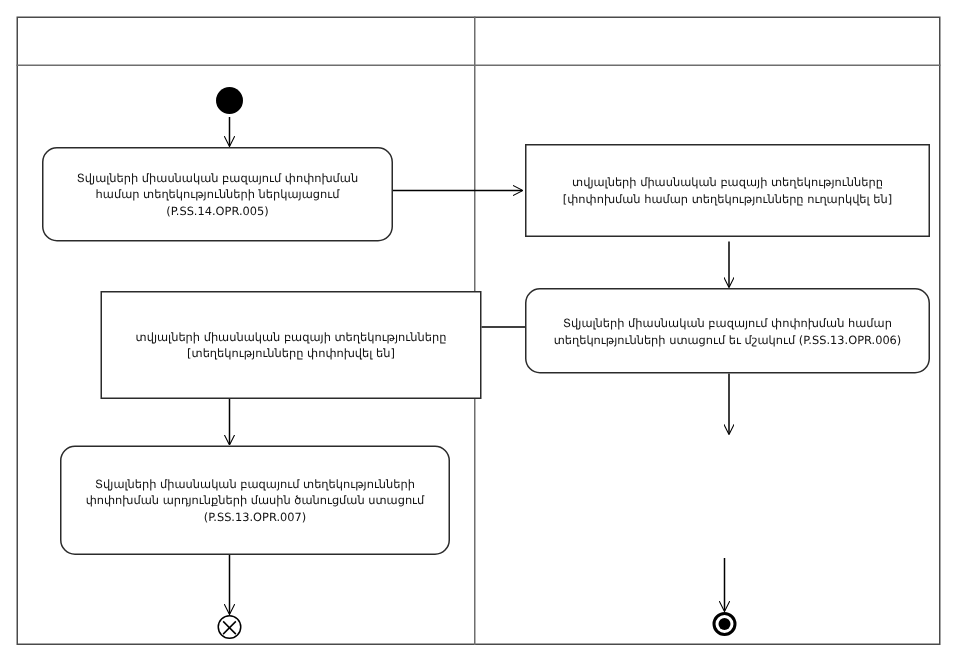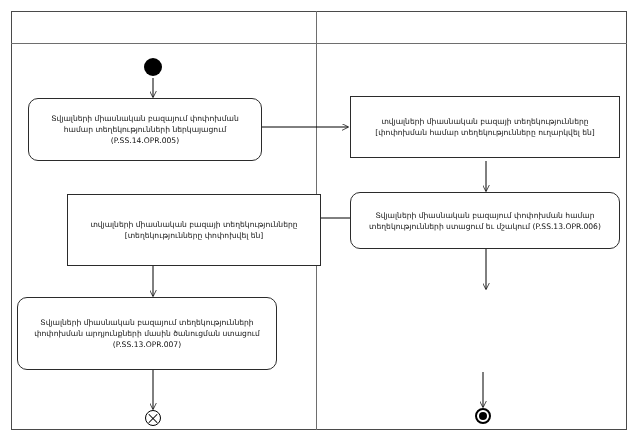--- a/index.html
+++ b/index.html
@@ -184,21 +184,21 @@
   </div>
 
   <div class="node action" style="left:350px; top:192px; width:270px; height:57px;">
     <span class="txt">Տվյալների միասնական բազայում փոփոխման համար տեղեկությունների ստացում եւ մշակում (P.SS.13.OPR.006)</span>
   </div>
 
   <div class="node object" style="left:30px; top:194px; width:254px; height:72px;margin-left:37px;">
     <span class="txt">տվյալների միասնական բազայի տեղեկությունները [տեղեկությունները փոփոխվել են]</span>
   </div>
 
-  <div class="node action" style="left:17px; top:297px; width:260px; height:73px;">
+  <div class="node action" style="left:40px; top:297px; width:260px; height:73px;">
     <span class="txt">Տվյալների միասնական բազայում տեղեկությունների փոփոխման արդյունքների մասին ծանուցման ստացում (P.SS.13.OPR.007)</span>
   </div>
 
 
   <div class="flowfinal-node" style="left:145px; top:410px;">
     <span class="bar a"></span>
     <span class="bar b"></span>
   </div>
 
   <div class="final-node" style="left:475px; top:408px;">

